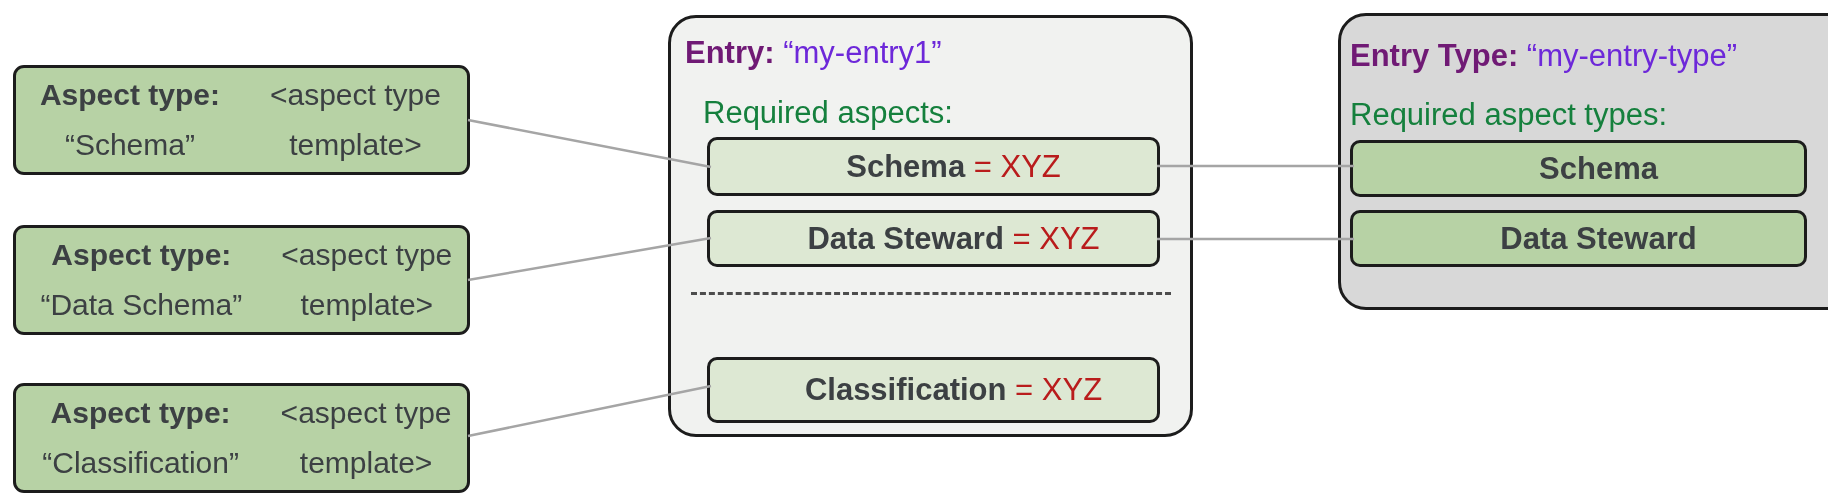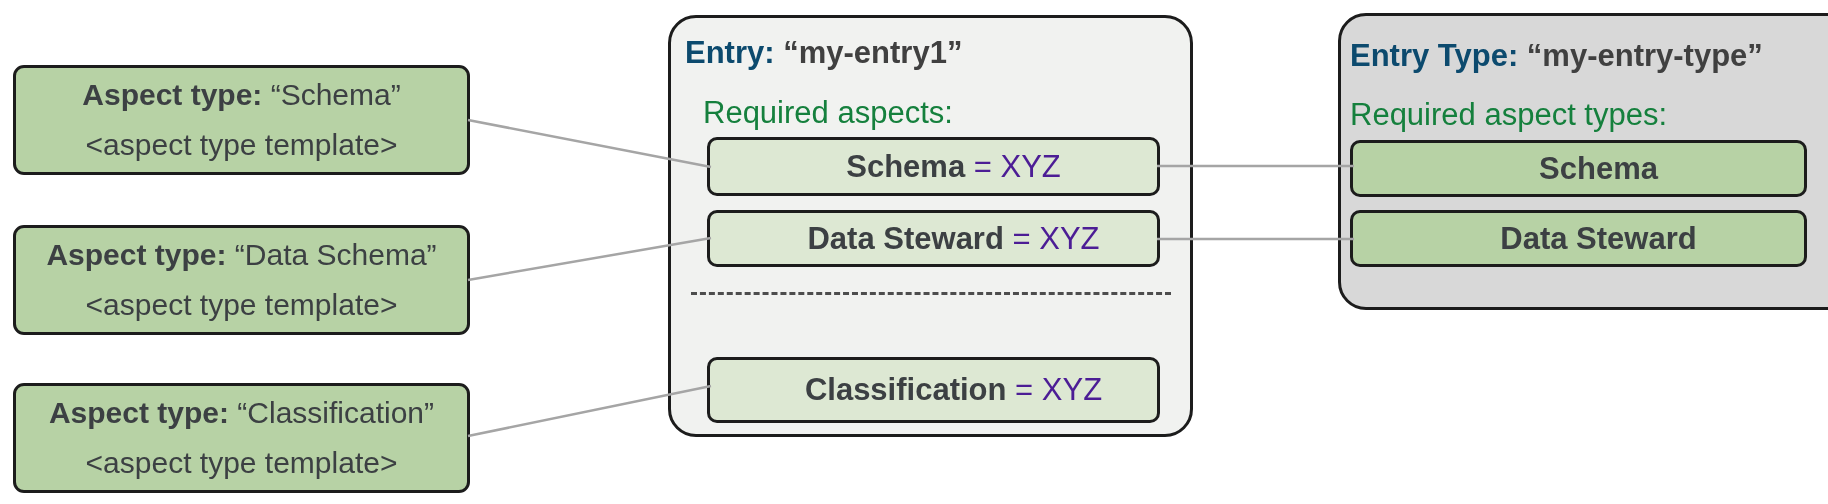--- a/index.html
+++ b/index.html
@@ -32,23 +32,23 @@
   .aspect-box {
     position: absolute;
     left: 13px;
     width: 457px;
     height: 110px;
     background: #b7d2a5;
     border: 3px solid #1c1c1c;
     border-radius: 11px;
     box-sizing: border-box;
     display: flex;
-    flex-direction: column;
+    flex-direction: row;
     align-items: center;
-    justify-content: center;
+    justify-content: flex-start;
     text-align: center;
     font-size: 30px;
     line-height: 50px;
   }
   .aspect-box .line1 b { color: #3c4043; }
   
   .container-box {
     position: absolute;
     border: 3px solid #1c1c1c;
     box-sizing: border-box;
@@ -62,22 +62,22 @@
   .entry-type-box {
     left: 1338px; top: 13px;
     width: 517px; height: 297px;
     background: #d8d8d8;
   }
   .box-title {
     position: absolute;
     font-size: 31px;
     white-space: nowrap;
   }
-  .box-title b { color: #0c4a6e; }
-  .box-title .value { color: #404040; font-weight: bold; }
+  .box-title b { color: #701a75; }
+  .box-title .value { color: #6d28d9; }
   .section-label {
     position: absolute;
     font-size: 31px;
     white-space: nowrap;
     color: #15803d;
   }
   
   .chip {
     position: absolute;
     box-sizing: border-box;
@@ -86,21 +86,21 @@
     display: flex;
     align-items: center;
     justify-content: center;
     font-size: 31px;
     white-space: nowrap;
     padding-left: 40px;
   }
   .chip.light { background: #dde8d3; }
   .chip.green { background: #b7d2a5; }
   .chip b { color: #3c4043; }
-  .chip .value { color: #4c1d95; }
+  .chip .value { color: #b91c1c; }
   .entry-box .chip { left: 36px; width: 453px; }
   .entry-type-box .chip { left: 9px; width: 457px; font-weight: bold; }
   
   .dashed-divider {
     position: absolute;
     left: 20px; top: 274px;
     width: 480px;
     border-top: 3px dashed #4d4d4d;
   }
 </style>

